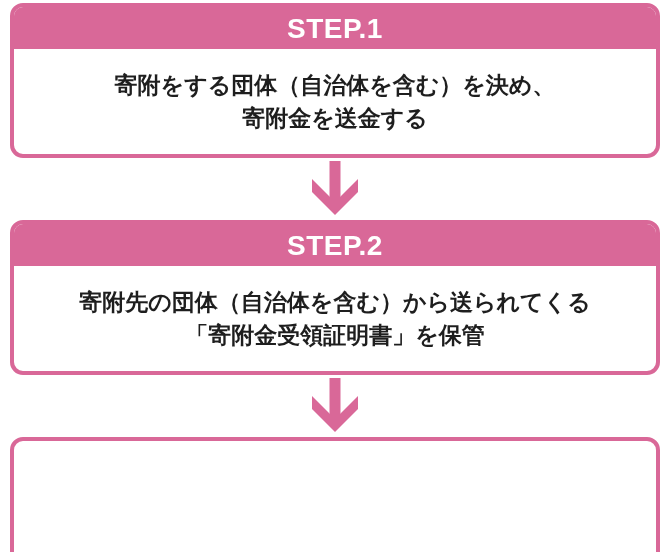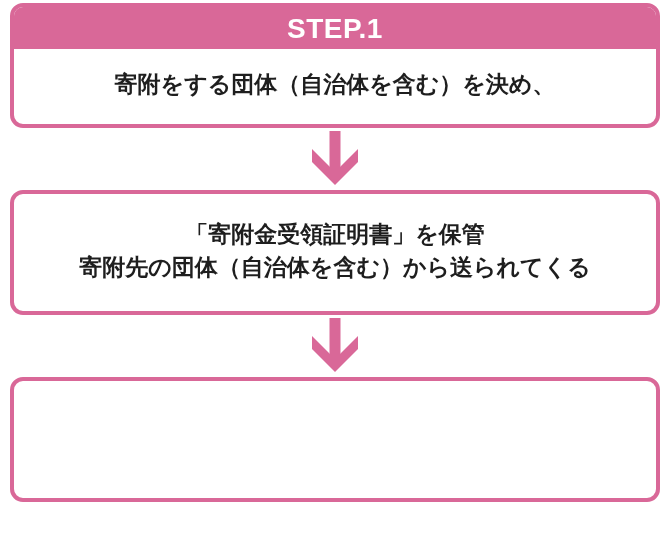--- a/index.html
+++ b/index.html
@@ -15,21 +15,21 @@
     font-family: "Liberation Sans", "DejaVu Sans", sans-serif;
   }
   .flow {
     width: 670px; height: 552px;
     padding: 3px 10px 0 10px;
     display: flex;
     flex-direction: column;
     align-items: stretch;
   }
   .step-box {
-    height: 125px;
+    height: 155px;
     border: 4px solid var(--pink);
     border-radius: 13px;
     background: #ffffff;
     overflow: hidden;
     display: flex;
     flex-direction: column;
     flex-shrink: 0;
   }
   .step-header {
     height: 42px;
@@ -47,21 +47,20 @@
     line-height: 1;
     padding-top: 1px;
   }
   .step-body {
     flex: 1;
     display: flex;
     flex-direction: column;
     align-items: center;
     justify-content: center;
     text-align: center;
-    font-family: Liberation Mono, monospace;
   }
   .step-line {
     color: var(--text);
     font-size: 23px;
     font-weight: bold;
     line-height: 33px;
     white-space: nowrap;
   }
   .connector {
     height: 62px;
@@ -77,34 +76,38 @@
 <body>
 
 <div class="flow">
 
   <div class="step-box">
     <div class="step-header">
       <span class="step-label">STEP.1</span>
     </div>
     <div class="step-body">
       <span class="step-line">寄附をする団体（自治体を含む）を決め、</span>
+      <span class="step-line">寄附金を送金する</span>
     </div>
   </div>
 
   <div class="connector">
     <svg width="46" height="54" viewBox="0 0 46 54" fill="currentColor">
       <rect x="17.5" y="0" width="11" height="42"></rect>
       <polygon points="0,18 23,41 46,18 46,31 23,54 0,31"></polygon>
     </svg>
   </div>
 
   <div class="step-box">
+    <div class="step-header">
+      <span class="step-label">STEP.2</span>
+    </div>
     <div class="step-body">
+      <span class="step-line">寄附先の団体（自治体を含む）から送られてくる</span>
       <span class="step-line">「寄附金受領証明書」を保管</span>
-      <span class="step-line">寄附先の団体（自治体を含む）から送られてくる</span>
     </div>
   </div>
 
   <div class="connector">
     <svg width="46" height="54" viewBox="0 0 46 54" fill="currentColor">
       <rect x="17.5" y="0" width="11" height="42"></rect>
       <polygon points="0,18 23,41 46,18 46,31 23,54 0,31"></polygon>
     </svg>
   </div>
 

